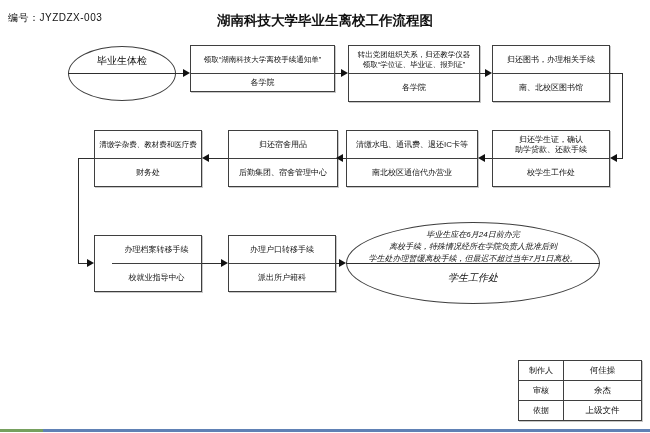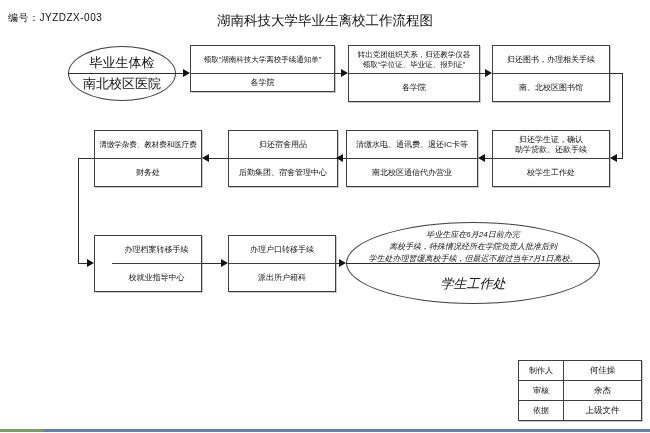--- a/index.html
+++ b/index.html
@@ -1,29 +1,29 @@
 <!DOCTYPE html>
 <html><head>
 <meta charset="utf-8">
 <style>
   html,body{margin:0;padding:0;background:#fff;}
   .page{position:relative;width:650px;height:433px;background:#ffffff;overflow:hidden;
         font-family:"Liberation Sans","DejaVu Sans",sans-serif;color:#111;}
   .code{position:absolute;left:8px;top:11px;font-size:10px;letter-spacing:0.5px;}
-  .title{position:absolute;left:0;right:0;top:12px;text-align:center;font-size:13.5px;font-weight:normal;}
+  .title{position:absolute;left:0;right:0;top:12px;text-align:center;font-size:13.5px;font-weight:bold;}
   .box{position:absolute;box-sizing:border-box;border:1px solid #3f3f3f;background:#fff;
        box-shadow:1px 1px 0 #c8c8c8;display:flex;flex-direction:column;}
   .task{height:27px;border-bottom:1px solid #3f3f3f;display:flex;flex-direction:column;
         align-items:center;justify-content:center;font-size:8px;line-height:10px;
         text-align:center;white-space:nowrap;overflow:visible;}
   .task.small{font-size:7.5px;}
   .dept{flex:1;display:flex;align-items:center;justify-content:center;font-size:8px;white-space:nowrap;}
   .ellipse{position:absolute;box-sizing:border-box;border:1px solid #3f3f3f;border-radius:50%;
            background:#fff;}
-  .etext{position:absolute;left:0;right:0;text-align:center;font-size:13px;white-space:nowrap;}
+  .etext{position:absolute;left:0;right:0;text-align:center;font-size:10px;white-space:nowrap;}
   .note-lines{position:absolute;left:-8px;right:-8px;top:6px;text-align:center;
               font-size:8px;line-height:12px;white-space:nowrap;}
   .h-line{position:absolute;height:1px;background:#2e2e2e;}
   .v-line{position:absolute;width:1px;background:#2e2e2e;}
   .arr{position:absolute;width:0;height:0;border-top:4px solid transparent;border-bottom:4px solid transparent;}
   .arr.r{border-left:7px solid #111;}
   .arr.l{border-right:7px solid #111;}
   .info-table{position:absolute;left:518px;top:360px;width:124px;box-sizing:border-box;
               border:1px solid #3f3f3f;box-shadow:1px 1px 0 #c8c8c8;background:#fff;}
   .info-row{display:flex;height:19px;border-bottom:1px solid #3f3f3f;}
@@ -36,21 +36,20 @@
 </head>
 <body>
 
 <div class="page">
 
   <span class="code">编号：JYZDZX-003</span>
   <div class="title">湖南科技大学毕业生离校工作流程图</div>
 
   <div class="ellipse" style="left:68px;top:46px;width:108px;height:55px;">
     <span class="etext" style="top:7px;">毕业生体检</span>
-    <span class="etext" style="bottom:7px;">南北校区医院</span>
   </div>
   <div class="h-line" style="left:68px;top:73px;width:108px;"></div>
 
   <div class="box" style="left:190px;top:45px;width:145px;height:47px;justify-content:center;">
     <div class="task small">
         <span>领取“湖南科技大学离校手续通知单”</span>
       </div>
     <div class="dept">
         <span>各学院</span>
       </div>
@@ -123,21 +122,21 @@
         <span>派出所户籍科</span>
       </div>
   </div>
 
   <div class="ellipse" style="left:346px;top:222px;width:254px;height:82px;font-style:italic;">
     <div class="note-lines">
       <div>毕业生应在6月24日前办完</div>
       <div>离校手续，特殊情况经所在学院负责人批准后到</div>
       <div>学生处办理暂缓离校手续，但最迟不超过当年7月1日离校。</div>
     </div>
-    <span class="etext" style="bottom:10px;margin-top:44px;">学生工作处</span>
+    <span class="etext" style="bottom:18px;margin-top:44px;">学生工作处</span>
   </div>
   <div class="h-line" style="left:346px;top:263px;width:254px;"></div>
 
   <div class="h-line" style="left:176px;top:73px;width:7px;"></div>
   <div class="arr r" style="left:183px;top:69px;"></div>
   <div class="h-line" style="left:335px;top:73px;width:6px;"></div>
   <div class="arr r" style="left:341px;top:69px;"></div>
   <div class="h-line" style="left:480px;top:73px;width:5px;"></div>
   <div class="arr r" style="left:485px;top:69px;"></div>
 

